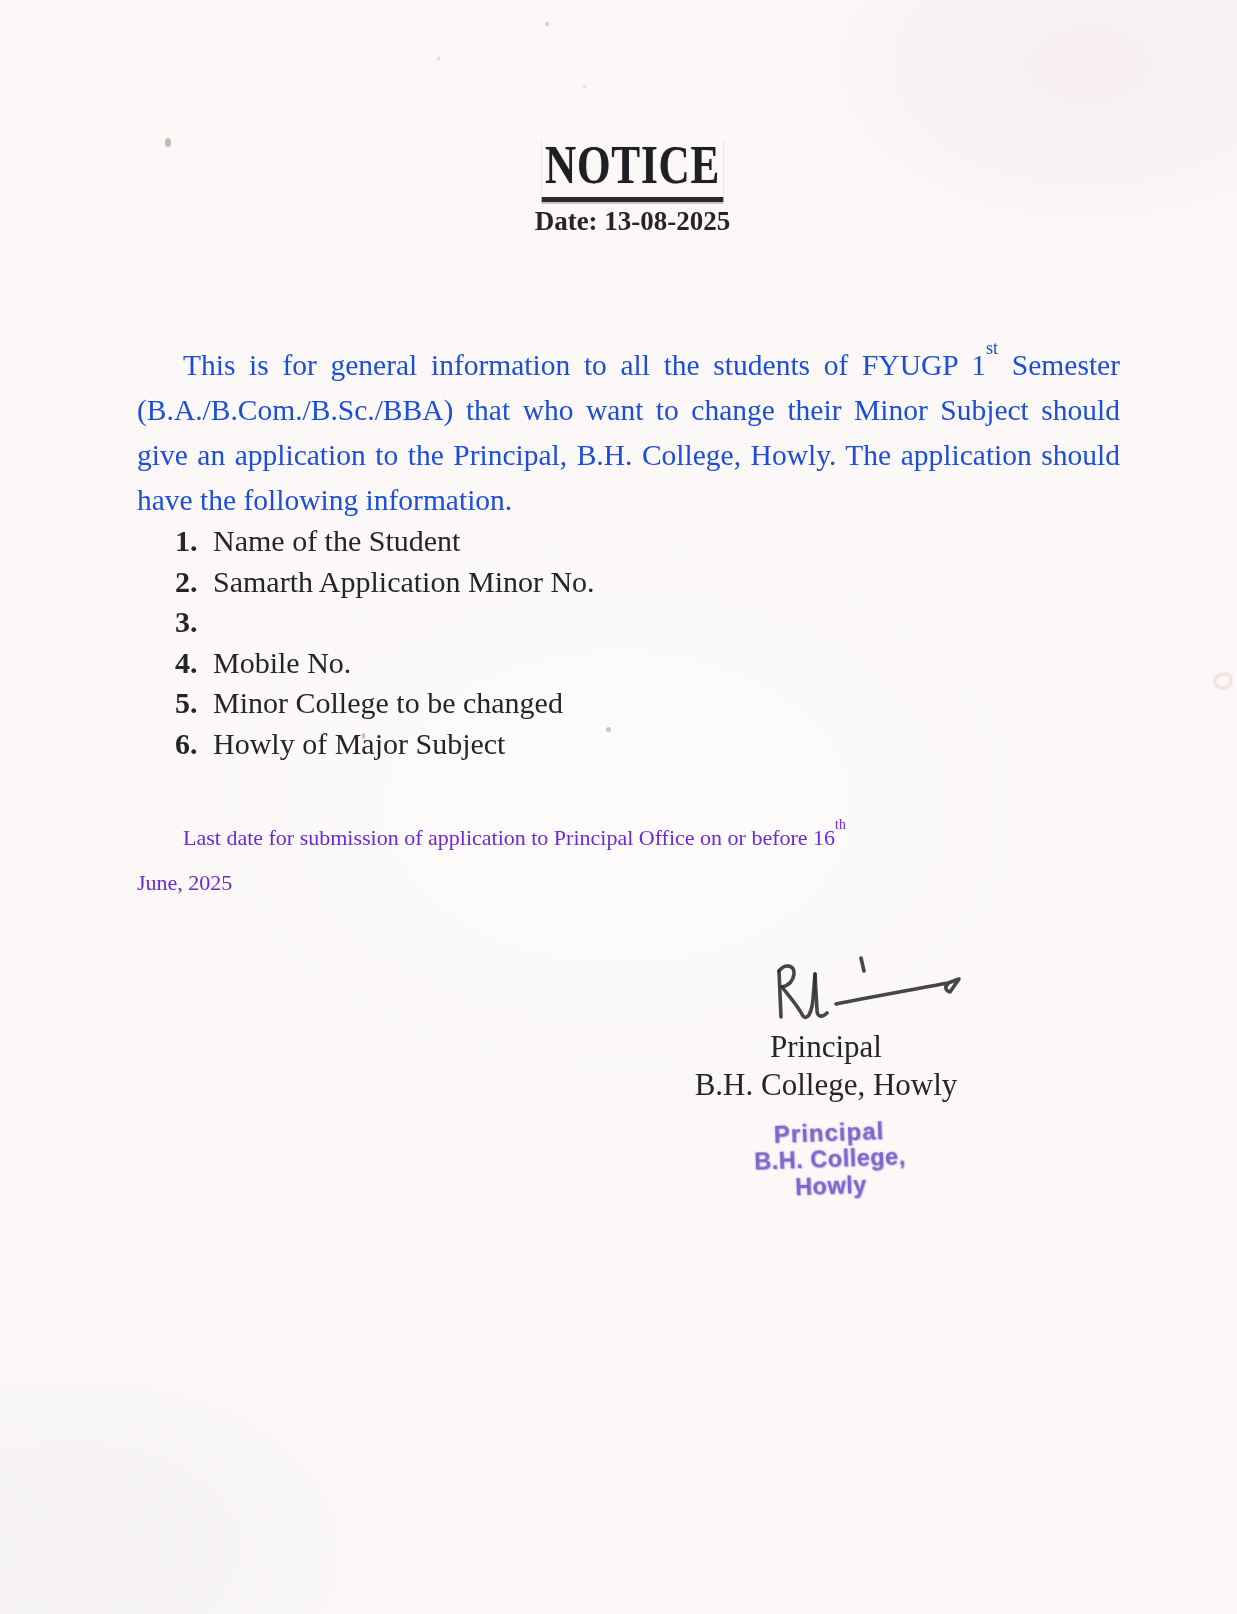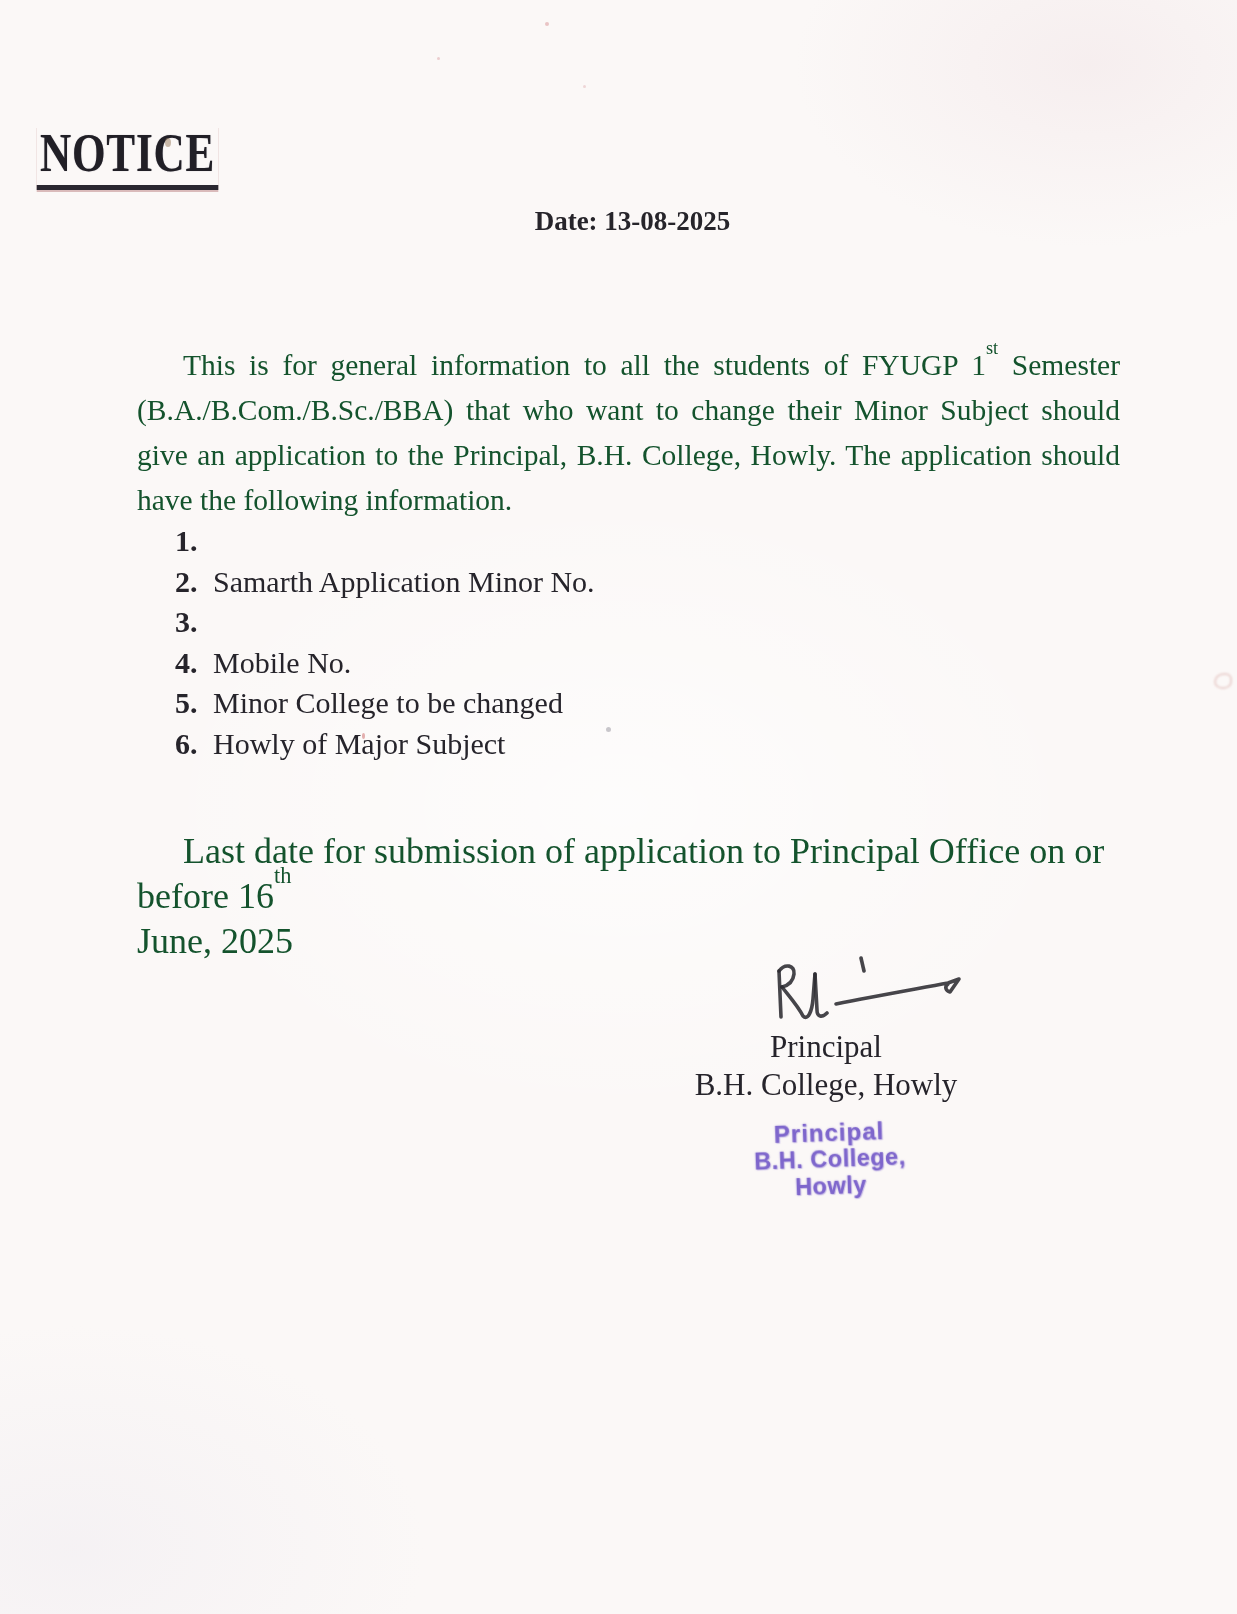--- a/index.html
+++ b/index.html
@@ -12,22 +12,22 @@
       radial-gradient(ellipse 420px 260px at 88% 4%, rgba(242,230,232,0.55), transparent 70%),
       radial-gradient(ellipse 500px 320px at 6% 96%, rgba(238,234,240,0.45), transparent 70%),
       radial-gradient(ellipse 600px 400px at 50% 50%, rgba(255,255,255,0.6), transparent 80%),
       #fbf8f7;
     overflow: hidden;
   }
   .page { position: absolute; inset: 0; }
 
   
   .title-wrap {
-    position: absolute; top: 126px; left: 0; width: 100%;
-    text-align: left;
+    position: absolute; top: 138px; left: 0; width: 100%;
+    text-align: center;
     font-family: Liberation Serif, serif;
   }
   .title {
     display: inline-block;
     font-size: 54px; font-weight: 700; letter-spacing: 1px;
     color: #211f26;
     line-height: 1;
     padding: 0 4px 5px 4px;
     border-bottom: 5px solid #2a2730;
     box-shadow: 0 2px 0 rgba(158,74,74,0.35);
@@ -43,35 +43,35 @@
     font-size: 27px; font-weight: 600; color: #26242a;
     transform: translateX(14px);
   }
 
   
   .intro {
     position: absolute; top: 313px; left: 137px; width: 983px;
     font-size: 29.5px; line-height: 45px;
     text-align: justify;
     text-indent: 46px;
-    color: #14532d;
+    color: #1d4ed8;
   }
   sup { font-size: 0.62em; line-height: 0; position: relative; top: -0.55em; }
 
   
   .list { position: absolute; top: 521px; left: 175px; }
   .list-row { display: flex; font-size: 30px; line-height: 40.6px; color: #26242b; }
   .list-row .num { font-weight: 700; width: 38px; flex: 0 0 38px; }
 
   
   .closing {
     position: absolute; top: 793px; left: 137px; width: 1005px;
-    font-size: 36px; line-height: 45px;
+    font-size: 22px; line-height: 45px;
     text-indent: 46px;
-    color: #14532d;
+    color: #6d28d9;
   }
 
   
   .sig-svg { position: absolute; left: 758px; top: 938px; }
   .sig-svg path { stroke: #2c2b31; stroke-width: 3.6; fill: none;
                   stroke-linecap: round; stroke-linejoin: round; opacity: 0.88; }
 
   
   .sigblock {
     position: absolute; left: 626px; top: 1028px; width: 400px;
@@ -112,20 +112,21 @@
     <span class="title">NOTICE</span>
   </div>
 
   <div class="date-line">Date: 13-08-2025</div>
 
   <p class="intro"><span>This is for general information to all the students of FYUGP 1</span><sup>st</sup><span> Semester (B.A./B.Com./B.Sc./BBA) that who want to change their Minor Subject should give an application to the Principal, B.H. College, Howly. The application should have the following information.</span></p>
 
   <div class="list">
     <div class="list-row">
       <span class="num">1.</span>
+      <span class="txt">Name of the Student</span>
     </div>
     <div class="list-row">
       <span class="num">2.</span>
       <span class="txt">Samarth Application Minor No.</span>
     </div>
     <div class="list-row">
       <span class="num">3.</span>
     </div>
     <div class="list-row">
       <span class="num">4.</span>

